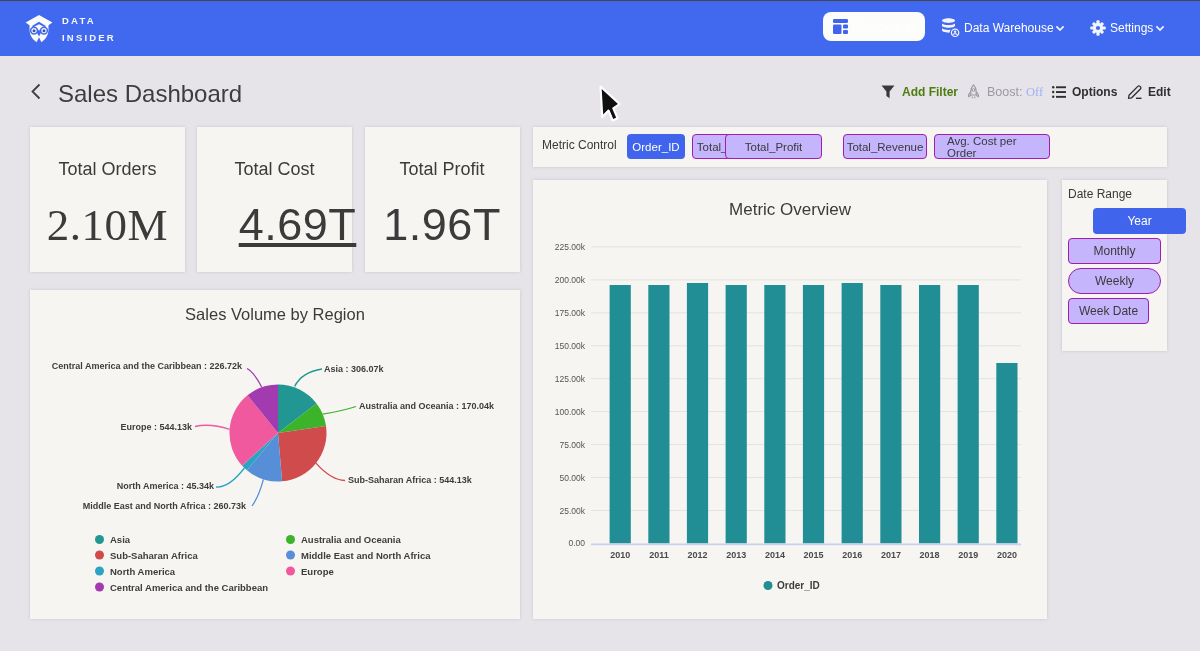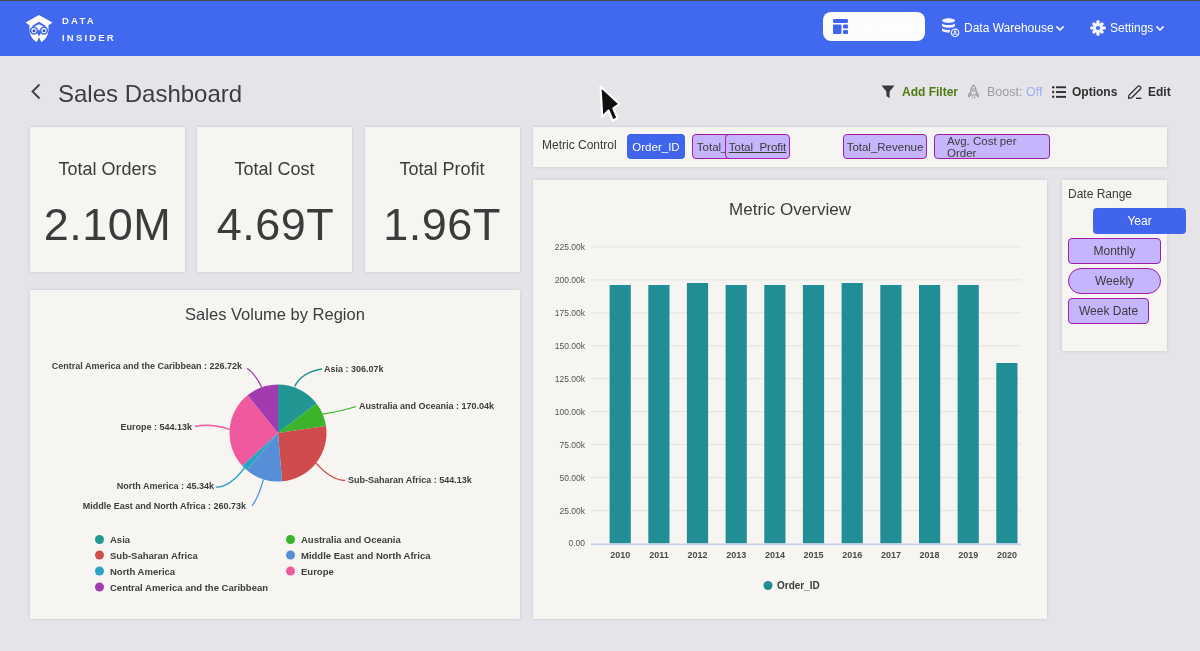--- a/index.html
+++ b/index.html
@@ -86,21 +86,21 @@
     <path d="M0.5 0.5 L13.5 0.5 L8.6 6.6 L8.6 13.2 L5.4 11 L5.4 6.6 Z" fill="#3a3a3a"></path>
   </svg>
 <div class="abs" style="left:902px;top:85px;font-size:12px;color:#4d7c0f;font-weight:700;">Add Filter</div>
 
 <svg class="abs" style="left:966px;top:84px;" width="15" height="16" viewBox="0 0 15 16">
   <path d="M7.5 0.8 C9.3 2.6 10.2 5.2 10.2 7.6 L10.2 11 L4.8 11 L4.8 7.6 C4.8 5.2 5.7 2.6 7.5 0.8 Z" fill="none" stroke="#9a9aa2" stroke-width="1.2" stroke-linejoin="round"></path>
   <circle cx="7.5" cy="6" r="1.4" fill="none" stroke="#9a9aa2" stroke-width="1"></circle>
   <path d="M4.7 7.8 L2.6 10.6 L2.6 12.8 L4.8 11.2 M10.3 7.8 L12.4 10.6 L12.4 12.8 L10.2 11.2" fill="none" stroke="#9a9aa2" stroke-width="1.1" stroke-linejoin="round"></path>
   <path d="M6.3 12.6 L6.3 14.2 M8.7 12.6 L8.7 14.2" stroke="#9a9aa2" stroke-width="1.1"></path>
 </svg>
-<div class="abs" style="left:987px;top:85px;font-size:12.5px;color:#9a9aa2;">Boost: <span style="color:#9db0f4;">Off</span></div>
+<div class="abs" style="left:987px;top:85px;font-size:12.5px;color:#9a9aa2;">Boost: <span style="color:#9db0f4;font-family:Liberation Serif, serif;">Off</span></div>
 
 <svg class="abs" style="left:1052px;top:86px;" width="14" height="12" viewBox="0 0 14 12">
   <circle cx="1.2" cy="1.2" r="1.2" fill="#2f2f2f"></circle>
     <rect x="4" y="0.3" width="10" height="1.9" fill="#2f2f2f"></rect>
   <circle cx="1.2" cy="6" r="1.2" fill="#2f2f2f"></circle>
     <rect x="4" y="5.1" width="10" height="1.9" fill="#2f2f2f"></rect>
   <circle cx="1.2" cy="10.8" r="1.2" fill="#2f2f2f"></circle>
     <rect x="4" y="9.9" width="10" height="1.9" fill="#2f2f2f"></rect>
 </svg>
 <div class="abs" style="left:1072px;top:85px;font-size:12px;color:#2f2f2f;font-weight:700;">Options</div>
@@ -110,30 +110,30 @@
   <path d="M9 14.3 L14.5 14.3" stroke="#2f2f2f" stroke-width="1.4"></path>
 </svg>
 <div class="abs" style="left:1148px;top:85px;font-size:12px;color:#2f2f2f;font-weight:700;">Edit</div>
 
 <div class="card" style="left:30px;top:127px;width:155px;height:145px;"></div>
 <div class="card" style="left:197px;top:127px;width:155px;height:145px;"></div>
 <div class="card" style="left:364.6px;top:127px;width:155px;height:145px;"></div>
 <div class="abs" style="left:30px;top:159px;width:155px;text-align:center;font-size:18px;color:#3b3b3b;">Total Orders</div>
 <div class="abs" style="left:197px;top:159px;width:155px;text-align:center;font-size:18px;color:#3b3b3b;">Total Cost</div>
 <div class="abs" style="left:364.6px;top:159px;width:155px;text-align:center;font-size:18px;color:#3b3b3b;">Total Profit</div>
-<div class="abs num" style="left:30px;top:199px;width:155px;">2.10M</div>
-<div class="abs num" style="left:183px;top:199px;width:185px;">4.69T</div>
+<div class="abs num" style="left:30px;top:199px;width:155px;font-family:Liberation Serif, serif;">2.10M</div>
+<div class="abs num" style="left:205px;top:199px;width:185px;text-decoration:underline;">4.69T</div>
 <div class="abs num" style="left:364.6px;top:199px;width:155px;">1.96T</div>
 <style>.num{text-align:center;font-size:45px;color:#3b3b3b;font-weight:500;letter-spacing:0.5px;}</style>
 
 <div class="card" style="left:533px;top:127px;width:634px;height:40px;"></div>
 <div class="abs" style="left:542px;top:138px;font-size:12px;color:#383838;">Metric Control</div>
 <div class="btn sel" style="left:627px;top:134px;width:58px;">Order_ID</div>
 <div class="btn" style="left:692px;top:134px;width:64px;">Total_Cost</div>
-<div class="btn" style="left:725px;top:134px;width:65px;text-decoration:underline;">Total_Profit</div>
+<div class="btn" style="left:725px;top:134px;width:97px;">Total_Profit</div>
 <div class="btn" style="left:843px;top:134px;width:84px;">Total_Revenue</div>
 <div class="btn" style="left:934px;top:134px;width:116px;padding-left:12px;">Avg. Cost per Order</div>
 
 <div class="card" style="left:1062px;top:180px;width:105px;height:171px;"></div>
 <div class="abs" style="left:1068px;top:187px;font-size:12px;color:#383838;">Date Range</div>
 <div class="btn sel" style="left:1068px;top:208px;width:93px;height:26px;font-size:12px;margin-left:25px;">Year</div>
 <div class="btn" style="left:1068px;top:238px;width:93px;height:26px;font-size:12px;">Monthly</div>
 <div class="btn" style="left:1068px;top:268px;width:93px;height:26px;font-size:12px;border-radius:13px;">Weekly</div>
 <div class="btn" style="left:1068px;top:298px;width:81px;height:26px;font-size:12px;">Week Date</div>
 

